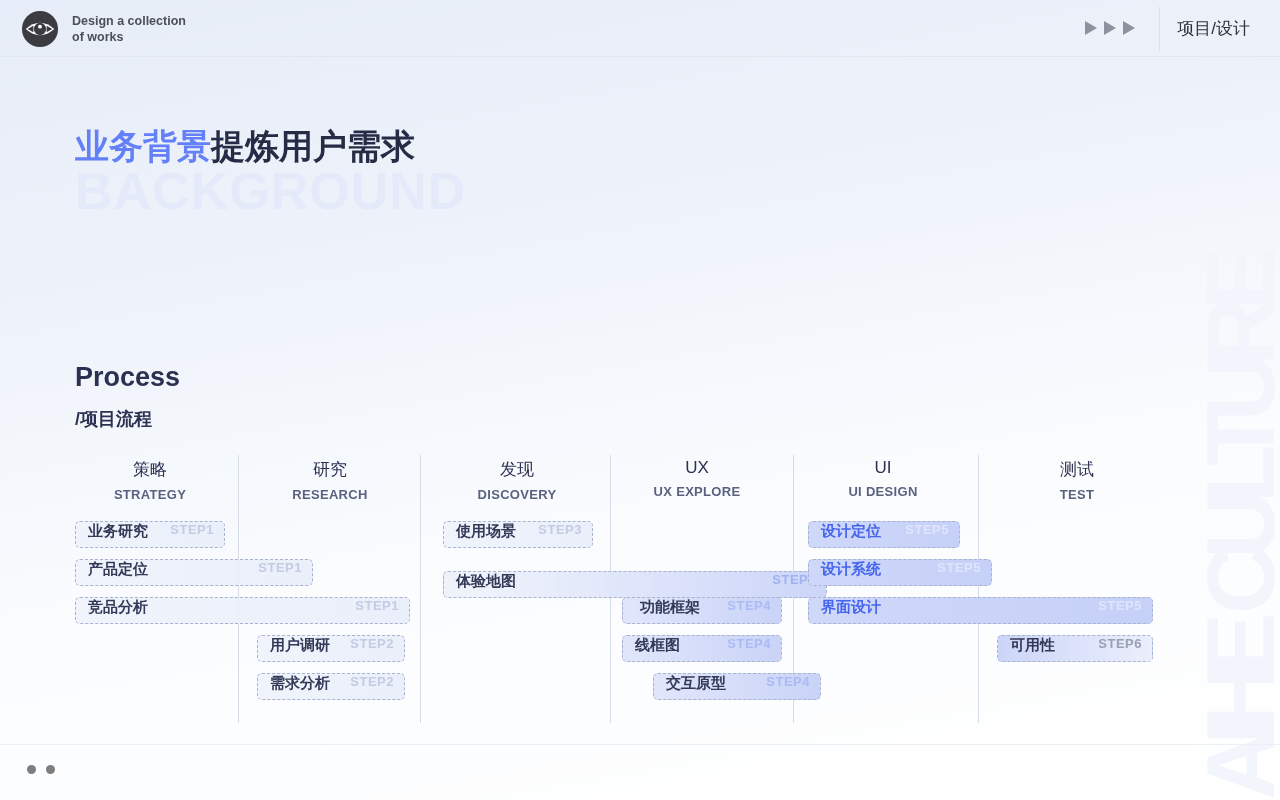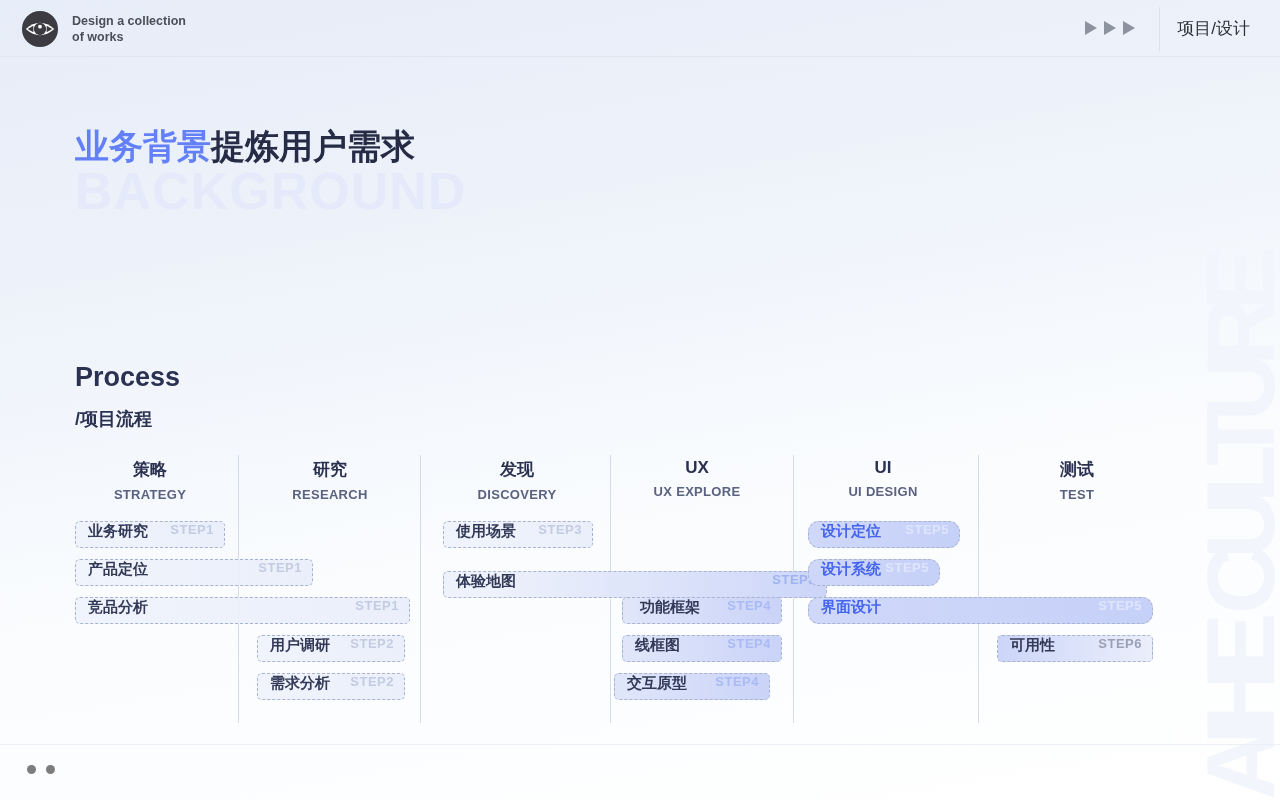--- a/index.html
+++ b/index.html
@@ -39,34 +39,34 @@
     font-size:16.5px; line-height:30.5px; color:#2e3550; font-weight:600;
     text-align:justify; }
   .intro .link { color:#4c6ef5; }
   
   .process-title { position:absolute; top:362px; left:75px; font-size:27px; font-weight:900; color:#2b3150; z-index:2; }
   .process-sub { position:absolute; top:407px; left:75px; font-size:18px; font-weight:800; color:#2b3150; z-index:2; }
   
   .process { position:absolute; top:455px; left:75px; width:1085px; height:275px; z-index:2; }
   .divider { position:absolute; top:0; width:1px; height:268px; background:#d6dce7; }
   .col-head { position:absolute; top:3px; transform:translateX(-50%); text-align:center; white-space:nowrap; }
-  .col-zh { font-size:17px; font-weight:700; color:#2b3150; }
+  .col-zh { font-size:17px; font-weight:400; color:#2b3150; }
   .col-en { margin-top:6px; font-size:13px; font-weight:600; color:#5a6280; letter-spacing:.3px; }
   .step-box { position:absolute; height:27px; border:1.5px dashed #a8b3d0; border-radius:5px;
     display:flex; justify-content:space-between;
     padding:0 10px 0 12px; }
   .step-label { font-size:15px; font-weight:700; color:#333a58; white-space:nowrap; }
   .step-tag { font-size:13px; font-weight:700; letter-spacing:.5px; white-space:nowrap; }
   .v-light { background:linear-gradient(90deg, rgba(238,242,251,.88), rgba(231,237,250,.88)); }
   .v-light .step-tag { color:#c3cce3; }
   .v-mid { background:linear-gradient(90deg, rgba(237,241,251,.92) 10%, rgba(201,211,248,.95)); }
   .v-mid .step-tag { color:#9fb2f2; }
   .v-step4 { background:linear-gradient(90deg, rgba(223,229,250,.95), rgba(199,209,247,.95)); }
   .v-step4 .step-tag { color:#aabaf4; }
-  .v-step5 { background:linear-gradient(90deg, rgba(206,215,249,.97), rgba(196,207,248,.97));border-radius:11px; }
+  .v-step5 { background:linear-gradient(90deg, rgba(206,215,249,.97), rgba(196,207,248,.97)); }
   .v-step5 .step-label { color:#4565ef; }
   .v-step5 .step-tag { color:#dfe5fc; }
   .v-fade { background:linear-gradient(90deg, rgba(201,211,248,.95), rgba(233,237,251,.9)); }
   .v-fade .step-tag { color:#9aa1b5; }
   
   .footer-line { position:absolute; left:0; right:0; top:744px; height:1px; background:#eceff5; z-index:1; }
   .footer-dots { position:absolute; left:27px; top:765px; display:flex; gap:10px; z-index:2; }
   .dot { width:9px; height:9px; border-radius:50%; background:#7d7d7d; }
   .footer-right { position:absolute; right:28px; top:759px; display:flex; align-items:center; gap:8px; z-index:2;margin-top:41px; }
   .year { font-size:15px; font-weight:700; color:#3a3d45; }
@@ -171,29 +171,29 @@
         <span class="step-tag">STEP3</span>
       </div>
       <div class="step-box v-step4" style="left: 547px; width: 160px; top: 142px; padding-left: 17px;">
         <span class="step-label">功能框架</span>
         <span class="step-tag">STEP4</span>
       </div>
       <div class="step-box v-step4" style="left: 547px; width: 160px; top: 180px;">
         <span class="step-label">线框图</span>
         <span class="step-tag">STEP4</span>
       </div>
-      <div class="step-box v-step4" style="left: 539px; width: 156px; top: 218px;">
+      <div class="step-box v-step4" style="left: 578px; width: 168px; top: 218px;">
         <span class="step-label">交互原型</span>
         <span class="step-tag">STEP4</span>
       </div>
       <div class="step-box v-step5" style="left: 733px; width: 152px; top: 66px;">
         <span class="step-label">设计定位</span>
         <span class="step-tag">STEP5</span>
       </div>
-      <div class="step-box v-step5" style="left: 733px; width: 132px; top: 104px;">
+      <div class="step-box v-step5" style="left: 733px; width: 184px; top: 104px;">
         <span class="step-label">设计系统</span>
         <span class="step-tag">STEP5</span>
       </div>
       <div class="step-box v-step5" style="left: 733px; width: 345px; top: 142px;">
         <span class="step-label">界面设计</span>
         <span class="step-tag">STEP5</span>
       </div>
       <div class="step-box v-fade" style="left: 922px; width: 156px; top: 180px;">
         <span class="step-label">可用性</span>
         <span class="step-tag">STEP6</span>

